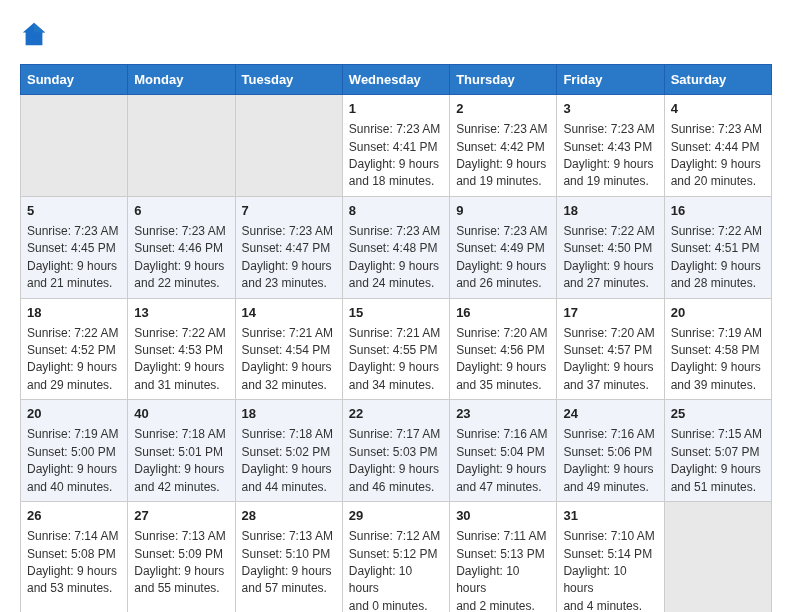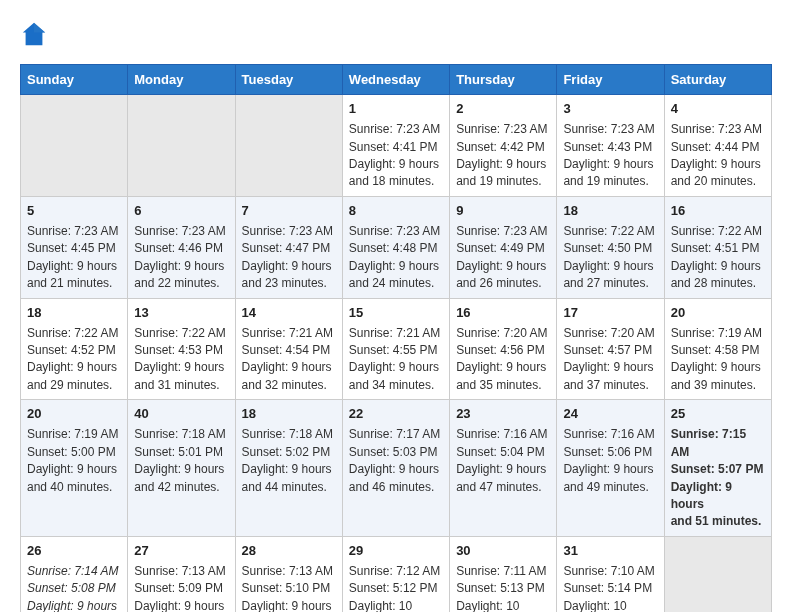--- a/index.html
+++ b/index.html
@@ -295,30 +295,30 @@
         </td>
         <td>
           <span class="day-number">24</span>
           <div class="day-info" style="white-space: pre-line;">Sunrise: 7:16 AM
 Sunset: 5:06 PM
 Daylight: 9 hours
 and 49 minutes.</div>
         </td>
         <td>
           <span class="day-number">25</span>
-          <div class="day-info" style="white-space: pre-line; font-weight: bold;">Sunrise: 7:15 AM
+          <div class="day-info" style="white-space: pre-line;">Sunrise: 7:15 AM
 Sunset: 5:07 PM
 Daylight: 9 hours
 and 51 minutes.</div>
         </td>
       </tr>
       <tr>
         <td>
           <span class="day-number">26</span>
-          <div class="day-info" style="white-space: pre-line; font-style: italic;">Sunrise: 7:14 AM
+          <div class="day-info" style="white-space: pre-line;">Sunrise: 7:14 AM
 Sunset: 5:08 PM
 Daylight: 9 hours
 and 53 minutes.</div>
         </td>
         <td>
           <span class="day-number">27</span>
           <div class="day-info" style="white-space: pre-line;">Sunrise: 7:13 AM
 Sunset: 5:09 PM
 Daylight: 9 hours
 and 55 minutes.</div>

